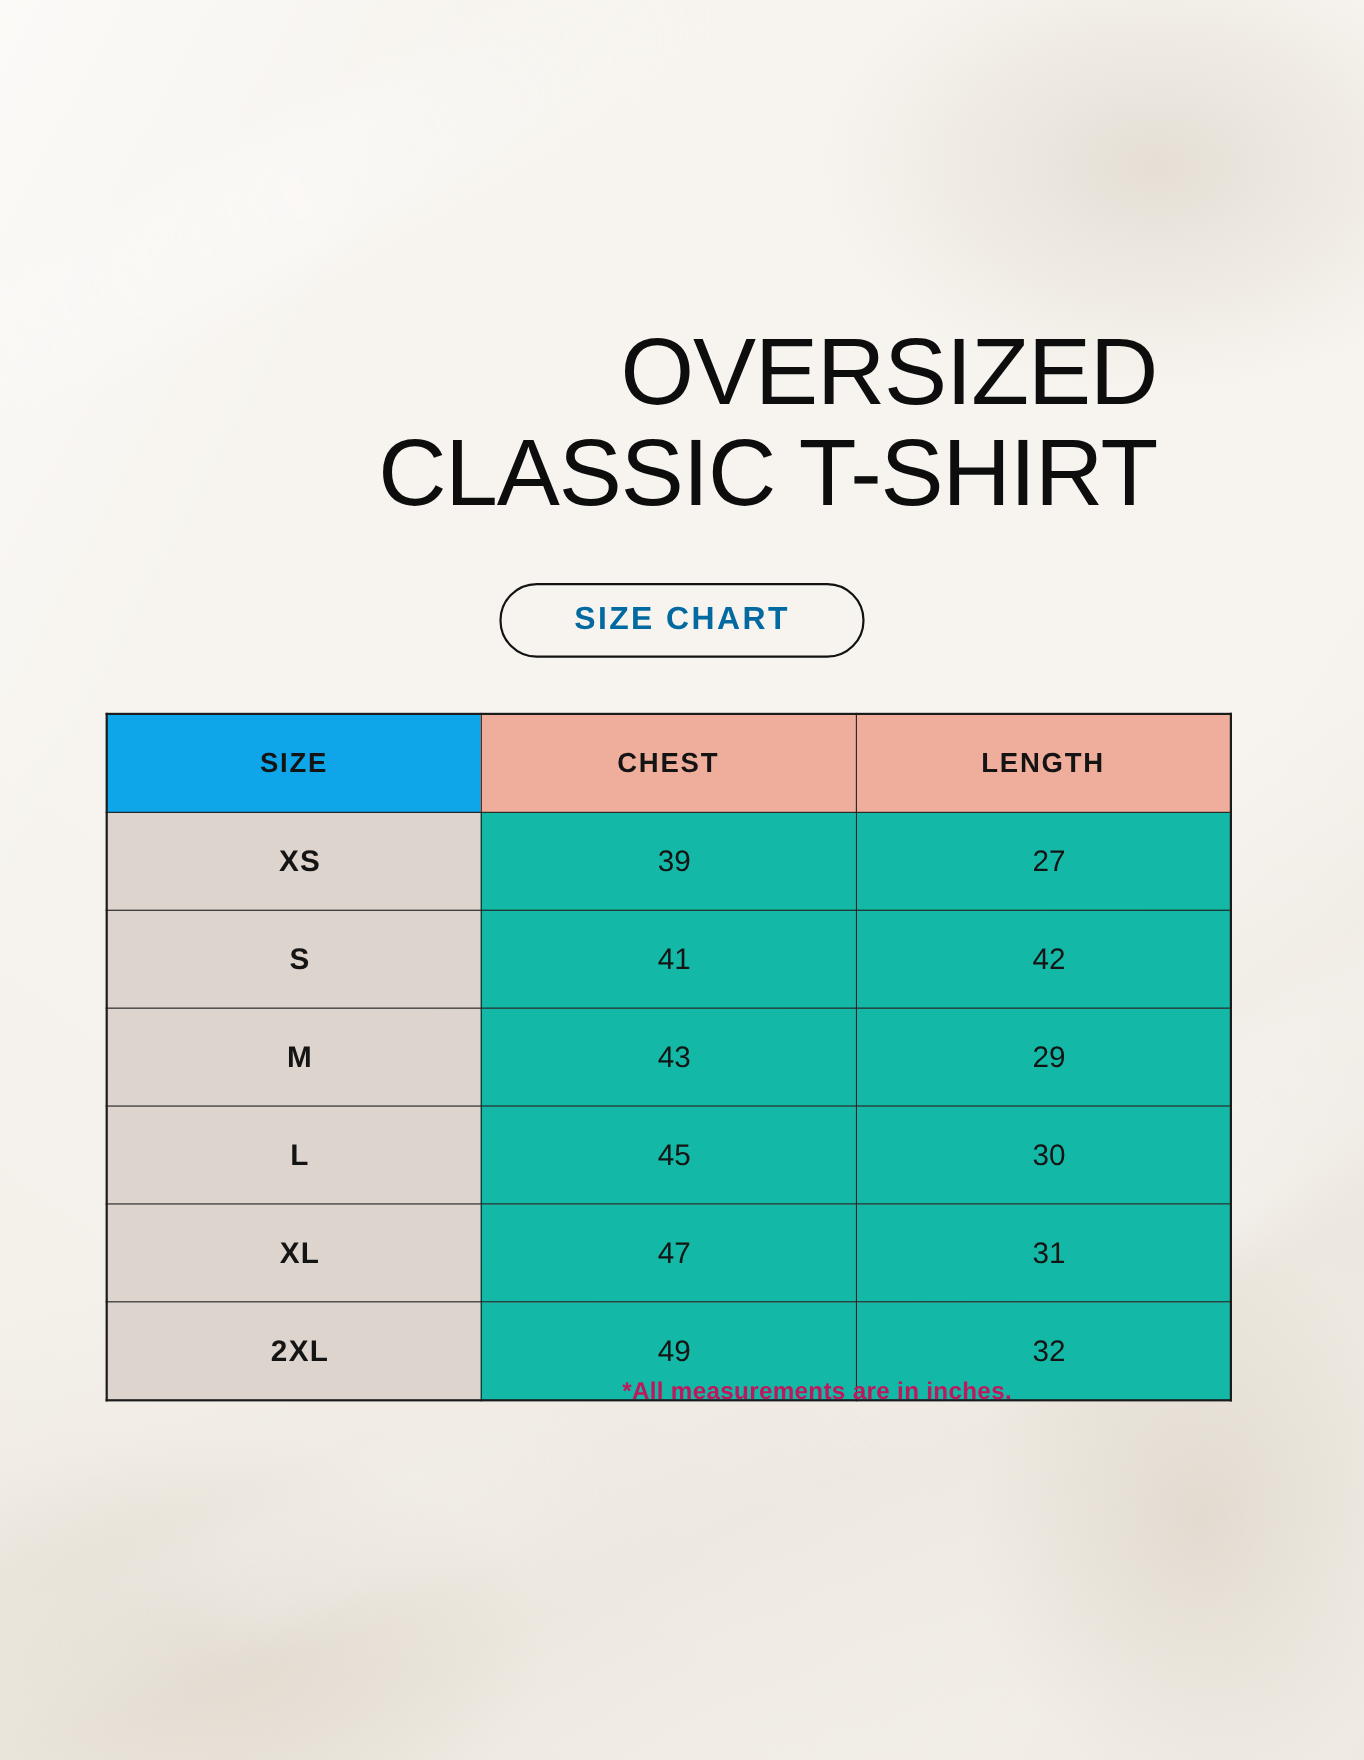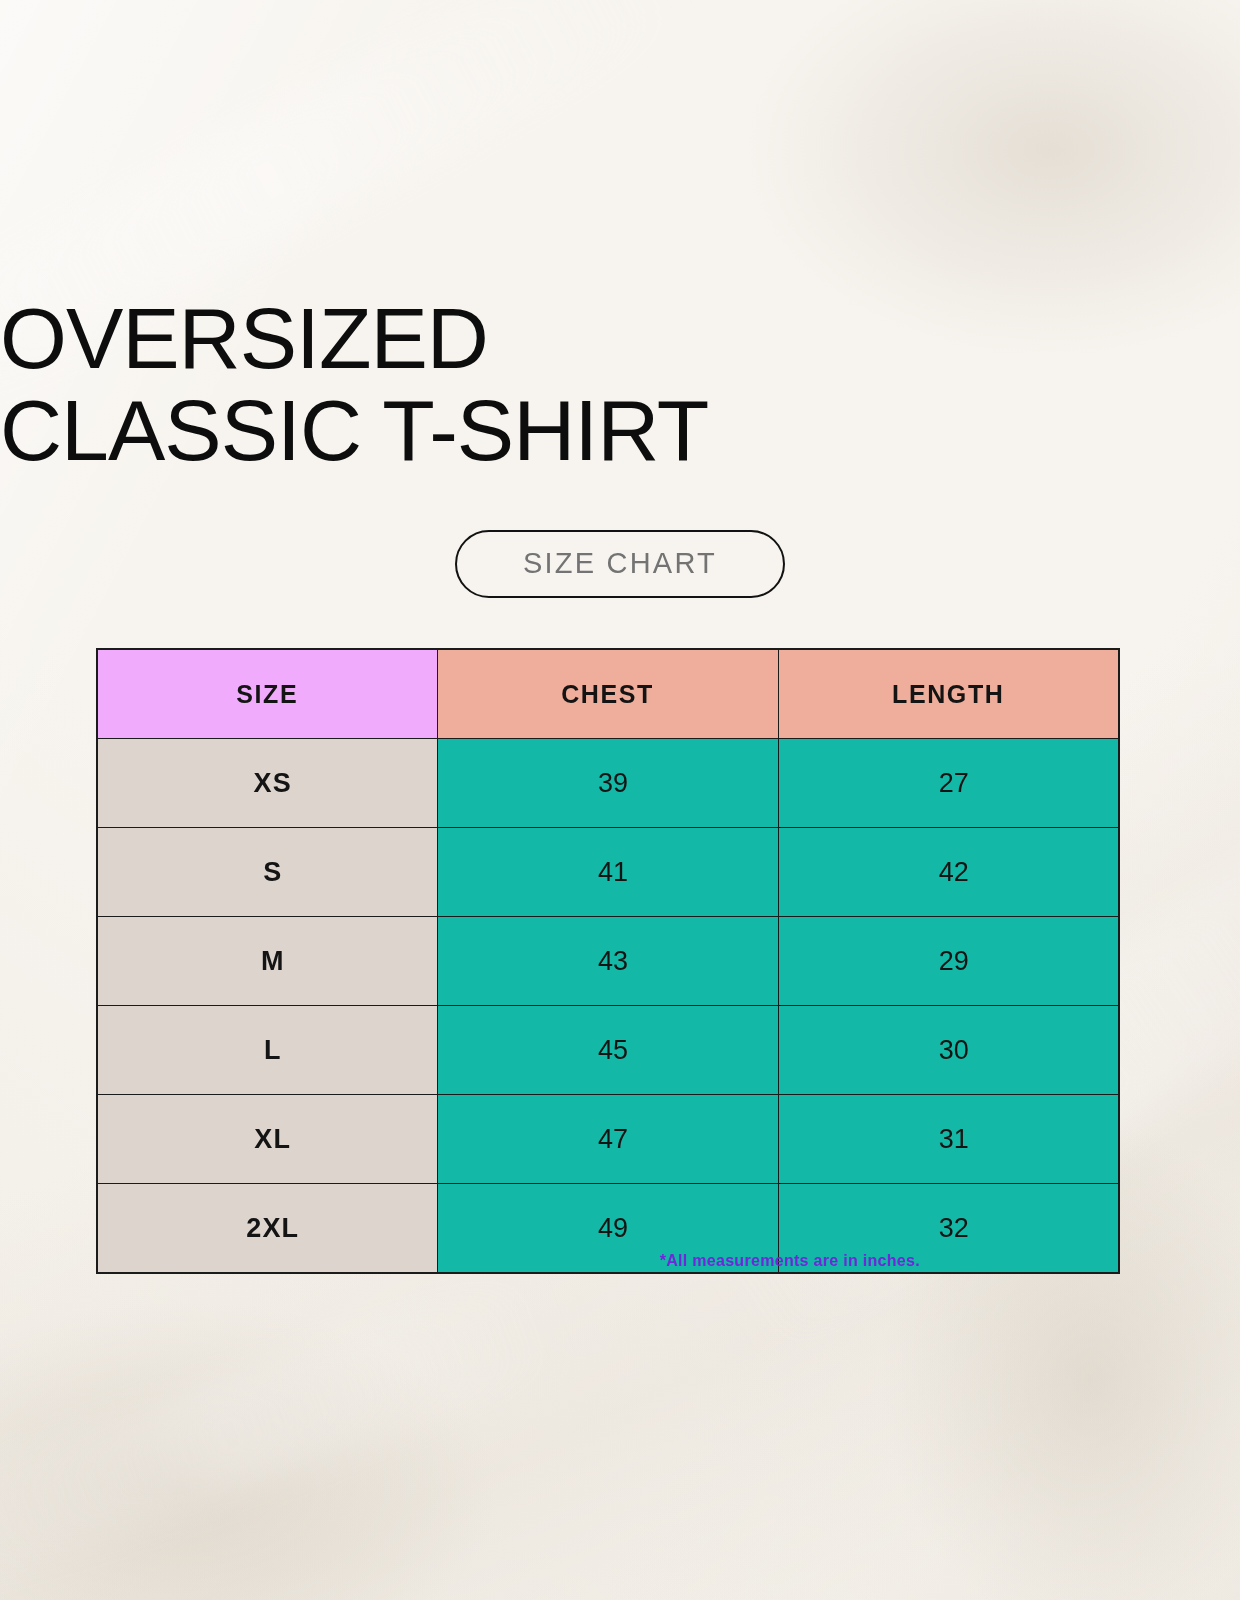--- a/index.html
+++ b/index.html
@@ -50,21 +50,21 @@
     width: 1240px;
     height: 1600px;
     box-sizing: border-box;
   }
 
   .title-block {
     position: absolute;
     top: 296px;
     left: 0;
     width: 1052px;
-    text-align: left;
+    text-align: right;
   }
   .title-line {
     font-size: 86px;
     line-height: 0.98;
     letter-spacing: -1px;
     font-weight: 400;
     color: #0d0d0d;
     white-space: nowrap;
     font-family: "Liberation Sans", sans-serif;
   }
@@ -77,22 +77,22 @@
     width: 1240px;
     display: flex;
     justify-content: center;
   }
   .pill {
     border: 2.5px solid #121212;
     border-radius: 46px;
     padding: 16px 66px;
     font-size: 29px;
     letter-spacing: 2.2px;
-    font-weight: 400;
-    color: #737373;
+    font-weight: 700;
+    color: #0369a1;
     background: transparent;
     line-height: 1.1;
     text-align: center;
   }
 
   .table-wrap {
     position: absolute;
     top: 648px;
     left: 96px;
     width: 1022px;
@@ -111,21 +111,21 @@
   }
   col.col-size { width: 340px; }
   col.col-val { width: 341px; }
 
   thead th {
     height: 86px;
     font-size: 25px;
     font-weight: bold;
     letter-spacing: 1.6px;
   }
-  thead th.head-size { background: #f0abfc; }
+  thead th.head-size { background: #0ea5e9; }
   thead th.head-measure { background: #efae9b; text-align: center; }
 
   tbody td {
     height: 86px;
     font-size: 27px;
     padding-left: 12px;
   }
   tbody td.cell-size {
     background: #ddd4cd;
     font-weight: bold;
@@ -135,24 +135,24 @@
     background: #14b8a6;
     font-weight: 400;
   }
 
   .footnote {
     position: absolute;
     top: 1252px;
     left: 96px;
     width: 824px;
     text-align: right;
-    font-size: 16px;
+    font-size: 22px;
     font-weight: bold;
     letter-spacing: 0.3px;
-    color: #6d28d9;
+    color: #be185d;
   }
 </style>
 </head>
 <body>
 
 <div class="page">
 
   <div class="bg-wash"></div>
   <div class="shadow-blob blob-1"></div>
   <div class="shadow-blob blob-2"></div>

